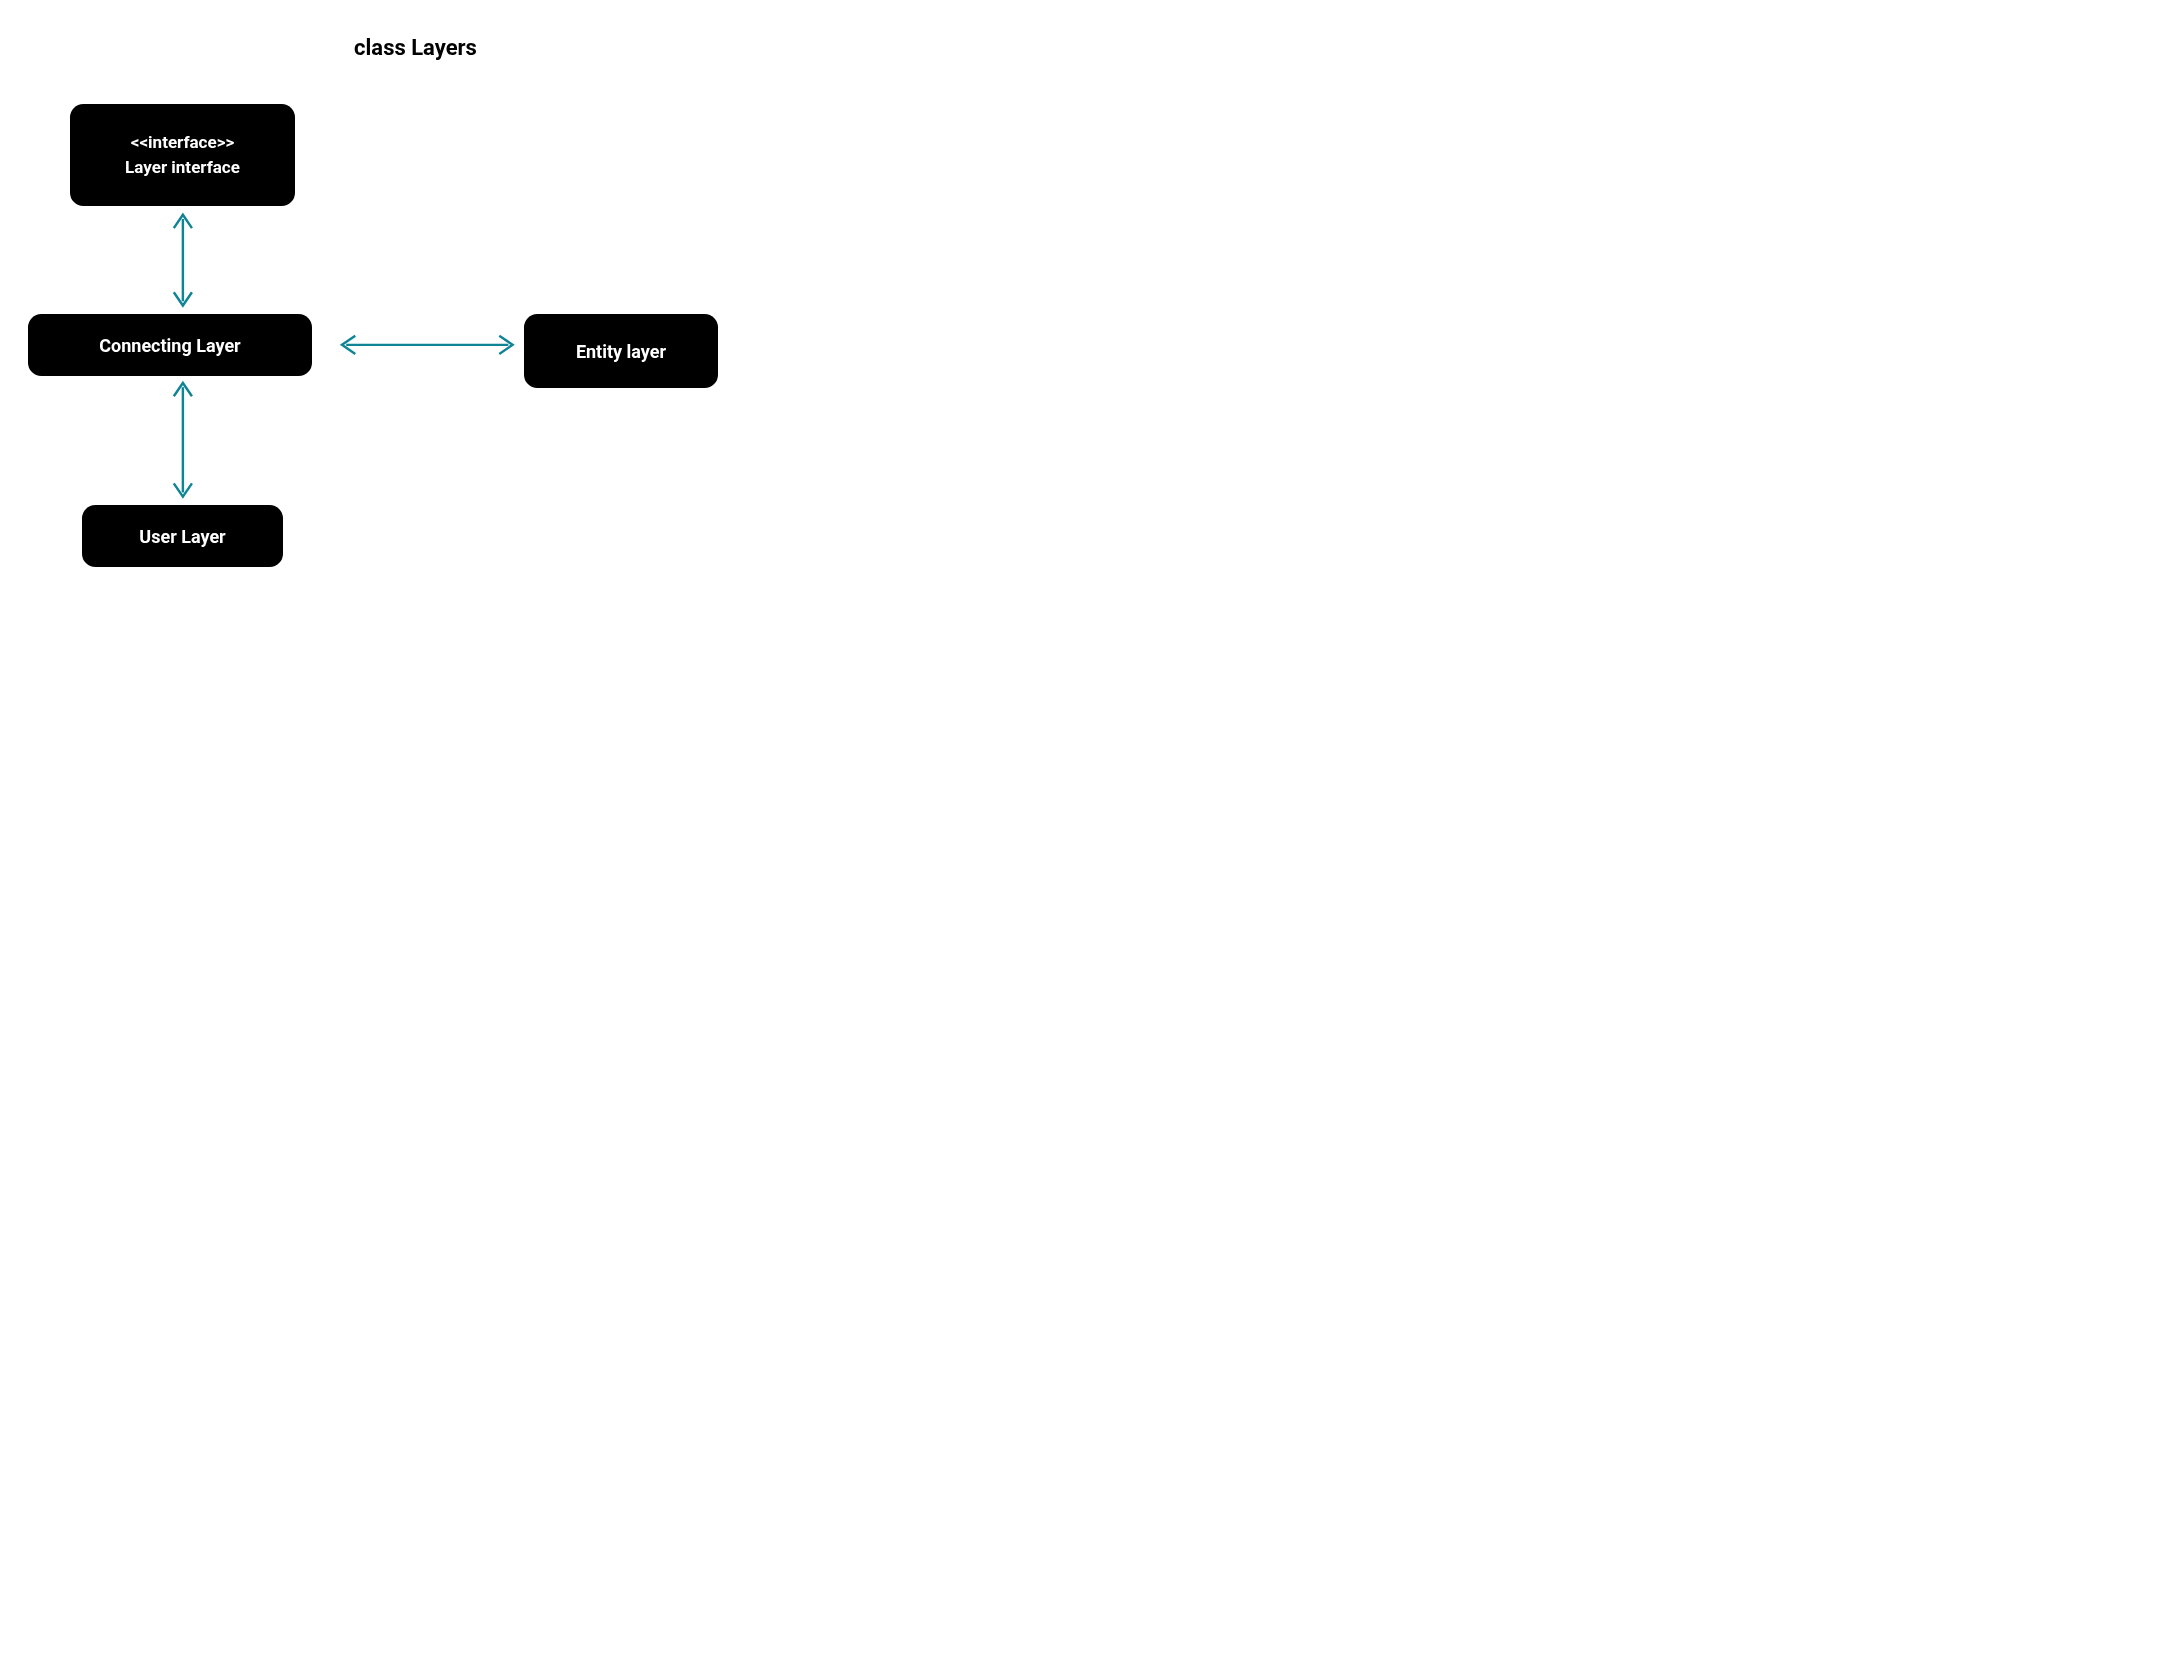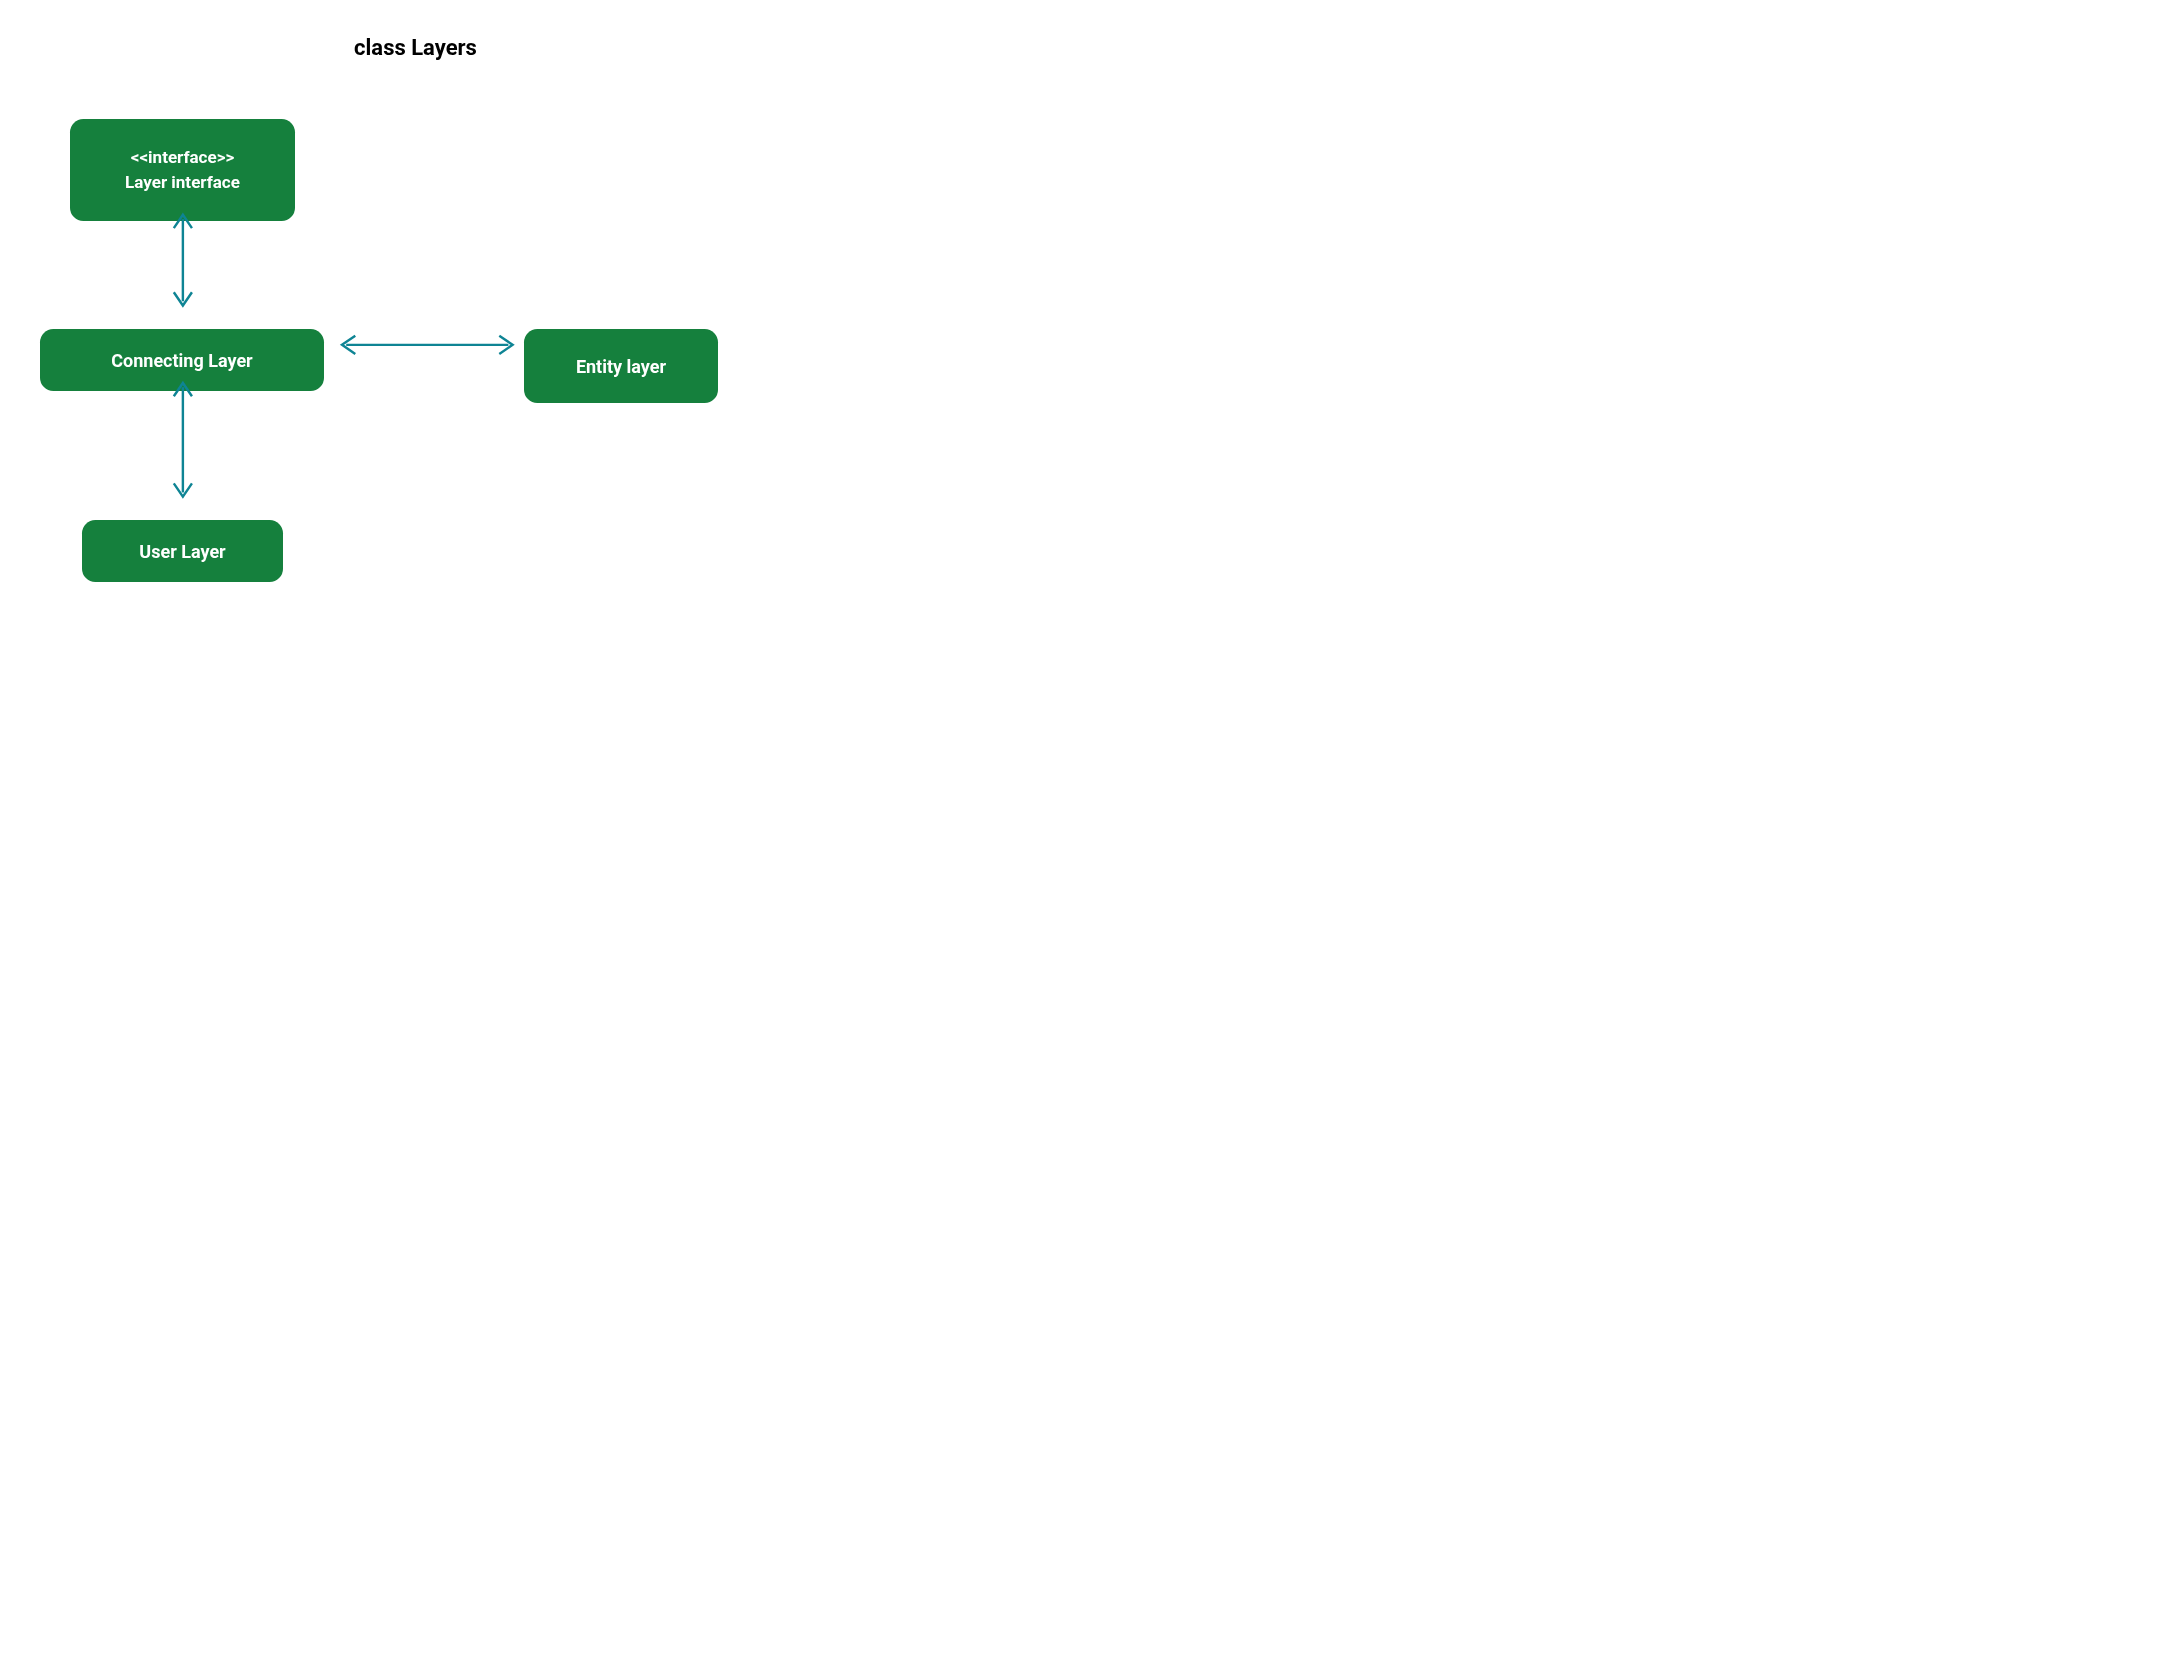--- a/index.html
+++ b/index.html
@@ -20,42 +20,41 @@
       left: 0;
       width: 100%;
       text-align: center;
       font-size: 22px;
       font-weight: 700;
       color: #000000;
       margin-left: 36px;
     }
     .node {
       position: absolute;
-      background: #15803d;
+      background: #000000;
       color: #ffffff;
       border-radius: 13.3px;
       display: flex;
       flex-direction: column;
       align-items: center;
       justify-content: center;
       font-weight: 700;
-      margin-top: 15px;
     }
     .node-ui {
       left: 70px;
       top: 104px;
       width: 225px;
       height: 102px;
       font-size: 17px;
     }
     .node-ui .line {
       line-height: 1.5;
     }
     .node-connecting {
-      left: 40px;
+      left: 28px;
       top: 314px;
       width: 284px;
       height: 62px;
       font-size: 18px;
     }
     .node-entity {
       left: 524px;
       top: 314px;
       width: 194px;
       height: 74px;

